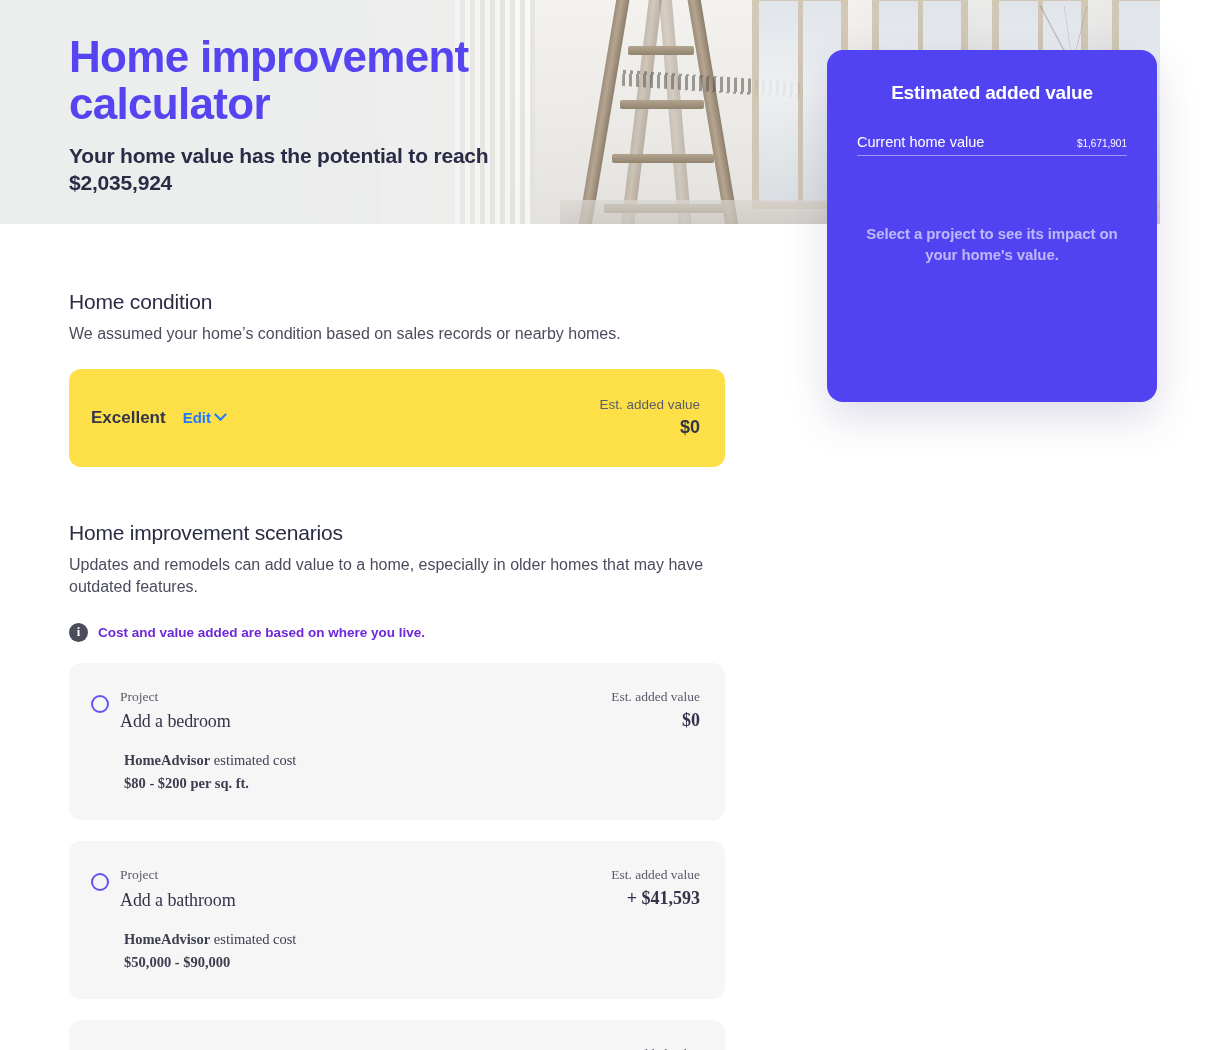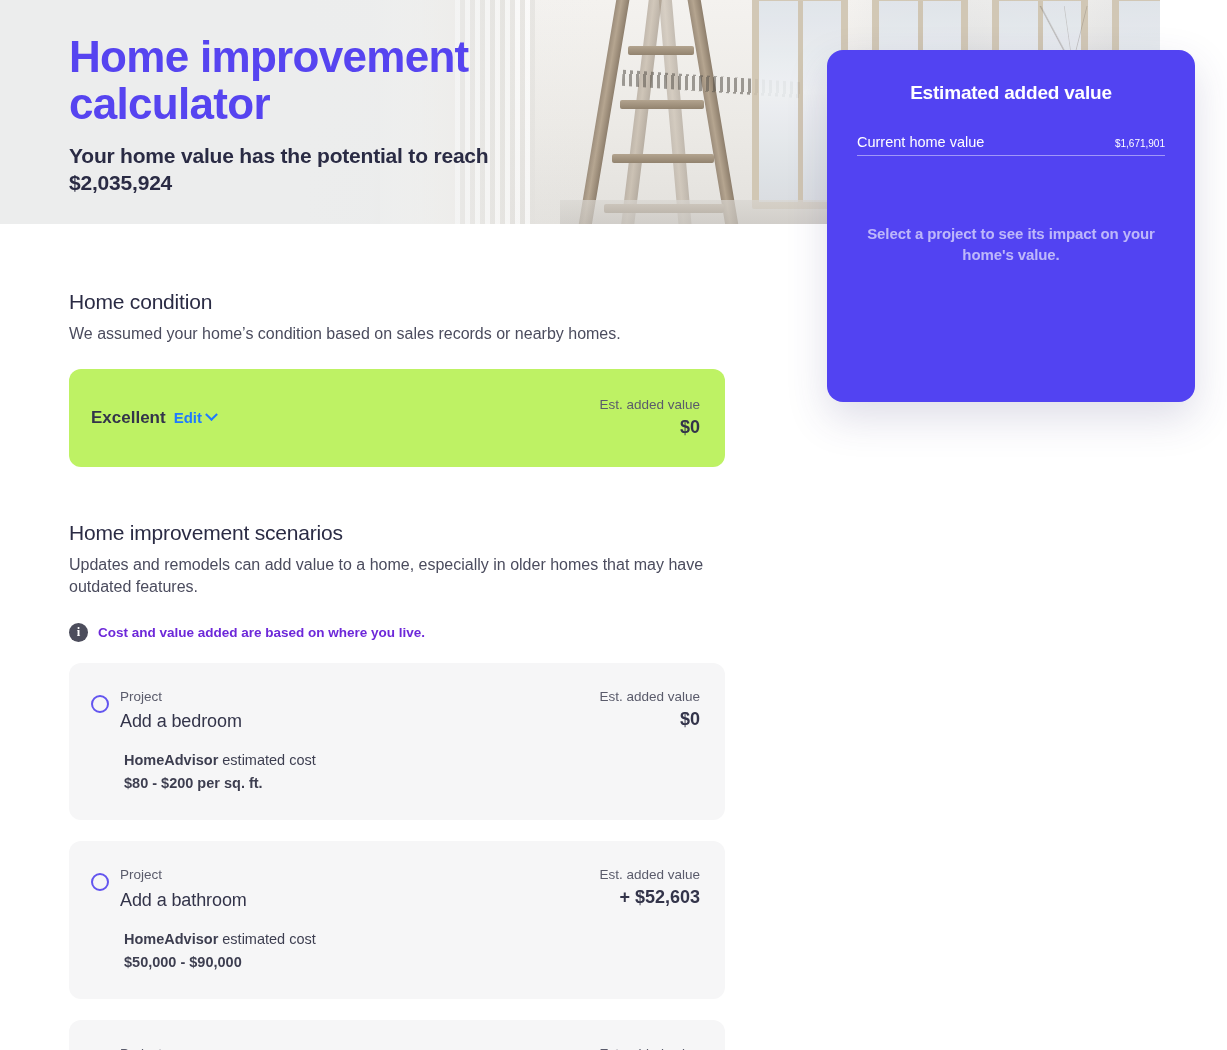--- a/index.html
+++ b/index.html
@@ -164,21 +164,21 @@
     font-weight: 700;
     line-height: 1.28;
     letter-spacing: -0.2px;
     color: #2a2b44;
   }
 
   
   .summary-card {
     position: absolute;
     left: 827px; top: 50px;
-    width: 368px; height: 352px;
+    width: 330px; height: 352px;
     background: #5243f2;
     border-radius: 16px;
     box-shadow: 0 16px 40px rgba(60,55,120,.17);
     padding: 28px 30px 24px;
     z-index: 5;
   }
   .summary-title {
     text-align: center;
     color: #ffffff;
     font-size: 19px;
@@ -231,21 +231,21 @@
     margin-top: 9px;
     font-size: 16px;
     font-weight: 400;
     color: #4b4c5e;
     line-height: 1.42;
   }
 
   .card {
     position: relative;
     margin-top: 23px;
-    background: #bef264;
+    background: #fde047;
     border-radius: 12px;
     padding: 22px 25px 22px 22px;
   }
 
   .condition-card {
     height: 98px;
     display: flex;
     align-items: center;
     justify-content: space-between;
     padding: 0 25px 0 22px;
@@ -261,20 +261,21 @@
     color: #33344a;
   }
   .edit-link {
     display: inline-flex;
     align-items: center;
     gap: 5px;
     color: #1f7aff;
     font-size: 15px;
     font-weight: 700;
     cursor: pointer;
+    margin-left: 9px;
   }
   .chev {
     display: inline-block;
     width: 9px; height: 9px;
     border-right: 2.2px solid #1f7aff;
     border-bottom: 2.2px solid #1f7aff;
     transform: rotate(45deg) translate(-2px,-2px);
   }
 
   .value-block { text-align: right; }
@@ -322,20 +323,21 @@
 
   .project-list { margin-top: 21px; }
 
   .project-card {
     position: relative;
     background: #f6f6f7;
     border-radius: 12px;
     padding: 26px 25px 26px 22px;
     margin-bottom: 21px;
     min-height: 138px;
+    font-family: Liberation Serif, serif;
   }
   .project-top {
     display: flex;
     align-items: flex-start;
     justify-content: space-between;
     gap: 16px;
   }
   .project-id {
     display: flex;
     align-items: flex-start;
@@ -477,21 +479,21 @@
           <div class="project-top">
             <div class="project-id">
               <span class="radio"></span>
               <div>
                 <div class="project-kicker">Project</div>
                 <div class="project-name">Add a bathroom</div>
               </div>
             </div>
             <div class="value-block">
               <div class="value-caption">Est. added value</div>
-              <div class="value-amount">+ $52,603</div>
+              <div class="value-amount">+ $41,593</div>
             </div>
           </div>
           <div class="project-cost">
             <span><b>HomeAdvisor</b><span> estimated cost</span></span>
             <span class="cost-range">$50,000 - $90,000</span>
           </div>
         </div>
 
         <div class="project-card">
           <div class="project-top">

